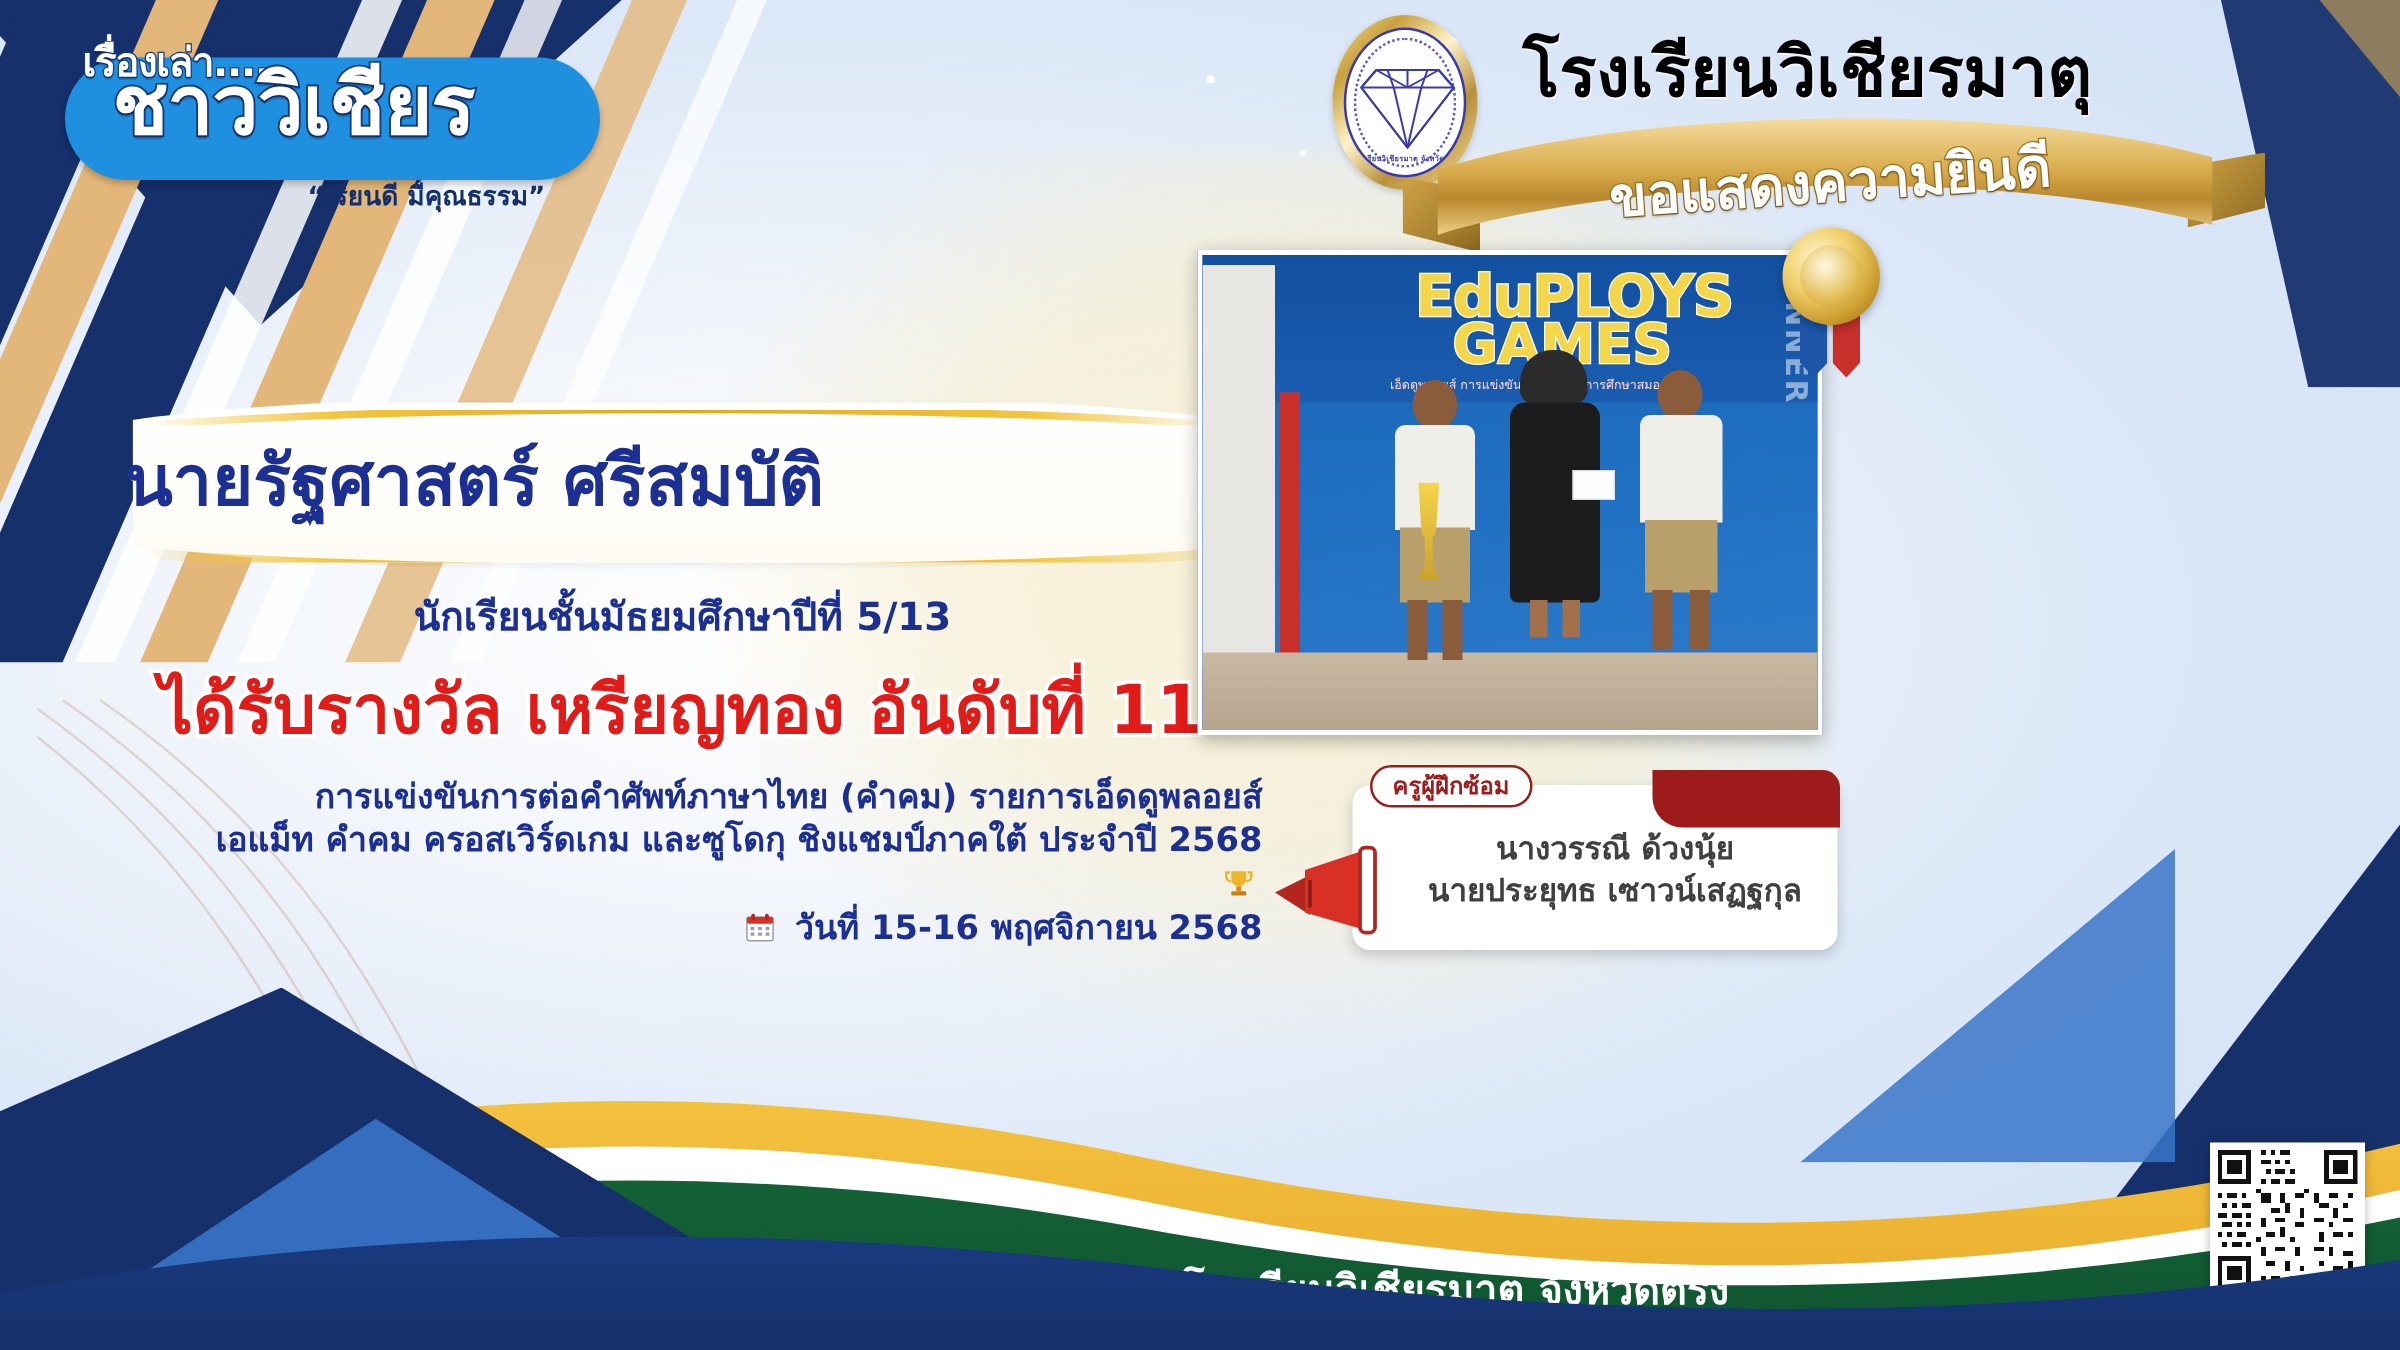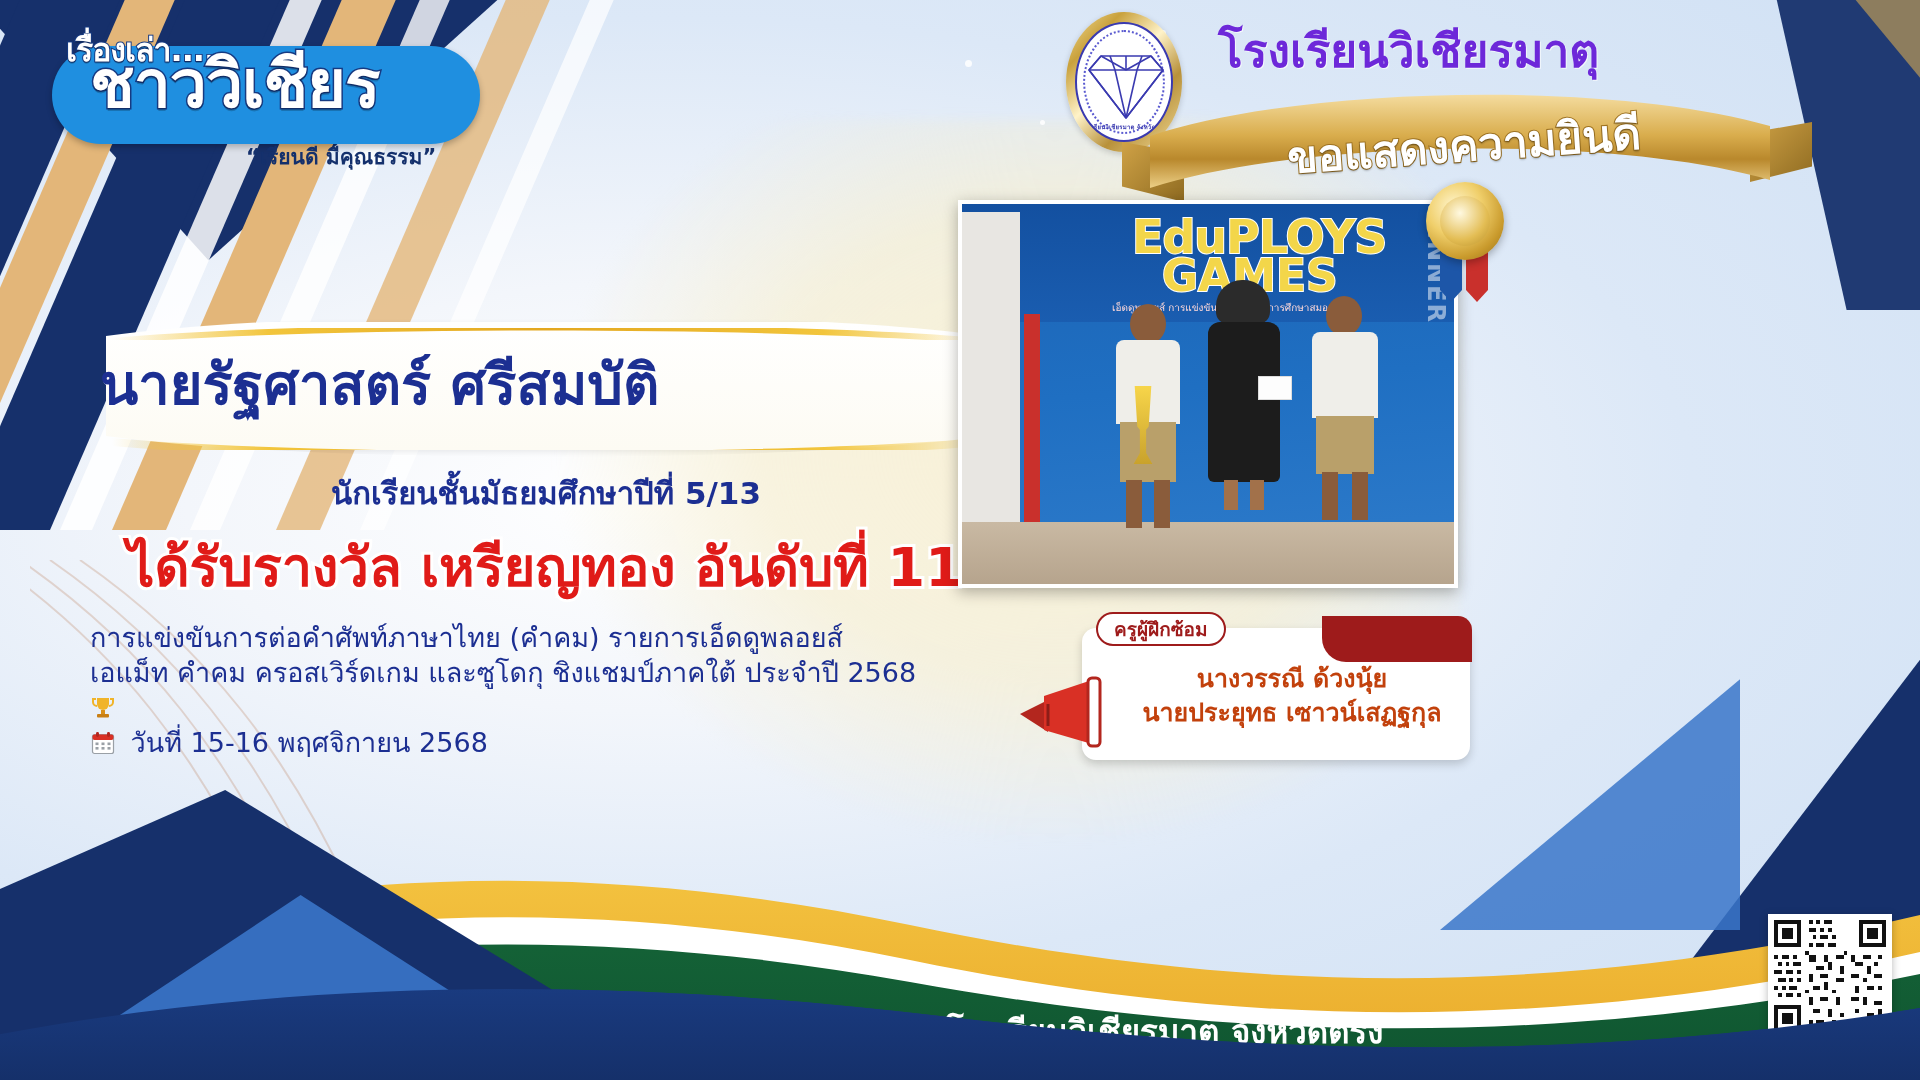--- a/index.html
+++ b/index.html
@@ -105,21 +105,21 @@
     overflow:hidden;
   }
   .emblem-dots{ position:absolute; inset:6px; border-radius:50%; border:2px dotted #5a5ad0; }
   .emblem-txt{
     position:absolute; bottom:8px; left:0; right:0; text-align:center;
     font-size:6px; color:#3a3ab0; font-weight:bold; letter-spacing:.2px;
   }
 
   .school-name{
     position:absolute; left:1218px; top:14px;
-    font-size:46px; font-weight:bold; color:#6d28d9;
+    font-size:55px; font-weight:bold; color:#000000;
     text-shadow:1px 1px 0 rgba(255,255,255,.7);
   }
 
   
   .ribbon{ position:absolute; left:1110px; top:88px; width:700px; height:120px; }
   .ribbon-curve{
     position:absolute; left:30px; top:4px; width:640px; height:96px;
     background:linear-gradient(180deg,#f6dfa4 0%,#d9ad4d 45%,#b9882c 70%,#eccf86 100%);
     clip-path:path("M10,44 C160,-6 470,-12 630,34 L630,88 C470,42 160,48 10,96 Z");
   }
@@ -167,21 +167,21 @@
     font-size:31px; font-weight:bold; color:#1c2f92;
   }
   .award-line{
     position:absolute; left:80px; top:524px; width:930px; text-align:center;
     font-size:54px; font-weight:bold; color:#e01b18;
     -webkit-text-stroke:6px #ffffff; paint-order:stroke fill;
   }
 
   .detail{
     position:absolute; left:90px; top:620px; width:920px;
-    text-align:left; color:#1c2f92; font-weight:normal;
+    text-align:right; color:#1c2f92; font-weight:bold;
     font-size:27px; line-height:1.30;
   }
   .detail .row{ display:block; white-space:nowrap; }
   .ic{ display:inline-block; vertical-align:-4px; margin-right:6px; }
 
   
   .photo{
     position:absolute; left:958px; top:200px; width:500px; height:388px;
     border:4px solid #ffffff; box-shadow:0 4px 14px rgba(0,0,0,.3);
     background:#14539e; overflow:hidden;
@@ -228,21 +228,21 @@
     box-shadow:0 4px 10px rgba(0,0,0,.18);
   }
   .coach-ear{ position:absolute; right:-2px; top:-12px; width:150px; height:46px;
     background:#9e1b1b; border-radius:0 14px 0 24px; }
   .coach-tag{
     position:absolute; left:14px; top:-16px; height:34px; padding:0 16px;
     background:#ffffff; border:2px solid #9e1b1b; border-radius:18px;
     font-size:19px; font-weight:bold; color:#9e1b1b; line-height:30px;
   }
   .coach-names{ position:absolute; left:46px; top:34px; right:14px; text-align:center;
-    font-size:25px; font-weight:bold; color:#c2410c; line-height:1.35; }
+    font-size:25px; font-weight:bold; color:#404040; line-height:1.35; }
   .megaphone{ position:absolute; left:-64px; top:46px; width:96px; height:74px; }
 
   
   .fb{ position:absolute; left:890px; bottom:22px; width:42px; height:42px; border-radius:8px;
       background:#1877f2; color:#fff; font-size:34px; font-weight:bold; text-align:center;
       line-height:40px; font-family:"Liberation Serif",serif; }
   .fb-text{ position:absolute; left:946px; bottom:22px; font-size:33px; font-weight:bold;
       color:#ffffff; }
   .qr{ position:absolute; right:28px; bottom:18px; width:124px; height:148px; background:#ffffff;
       padding:6px; box-shadow:0 2px 8px rgba(0,0,0,.28); }

